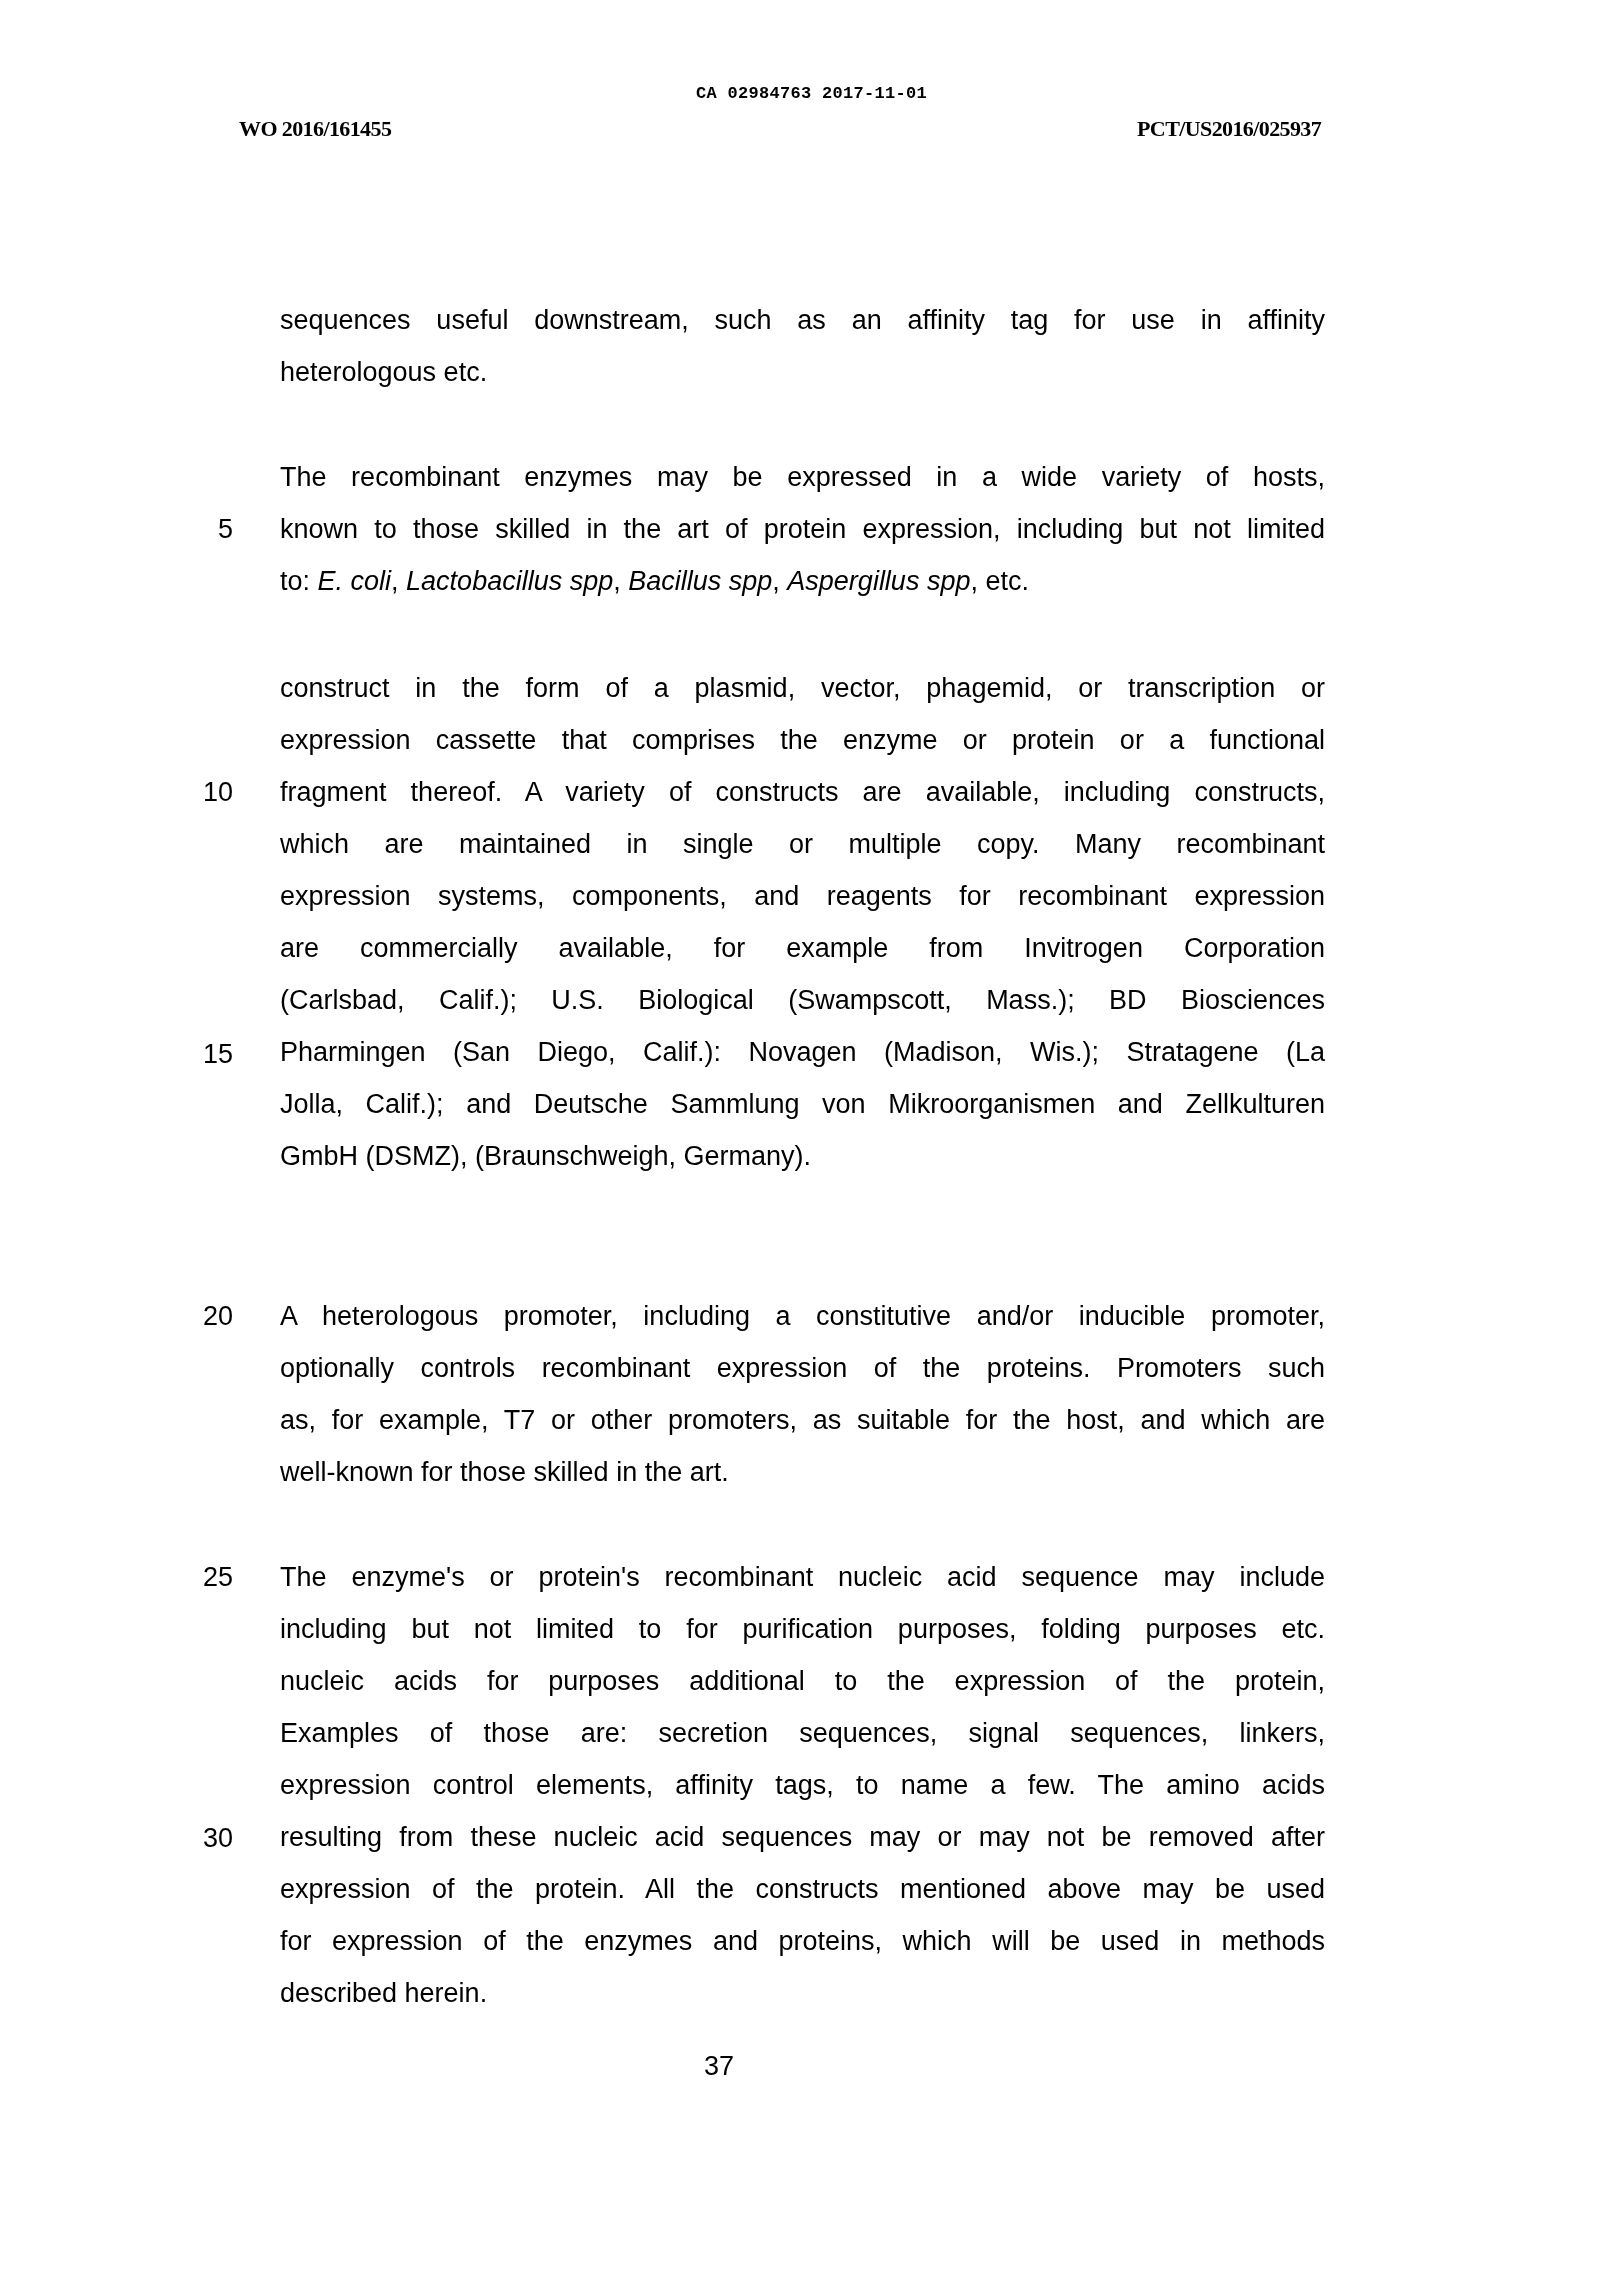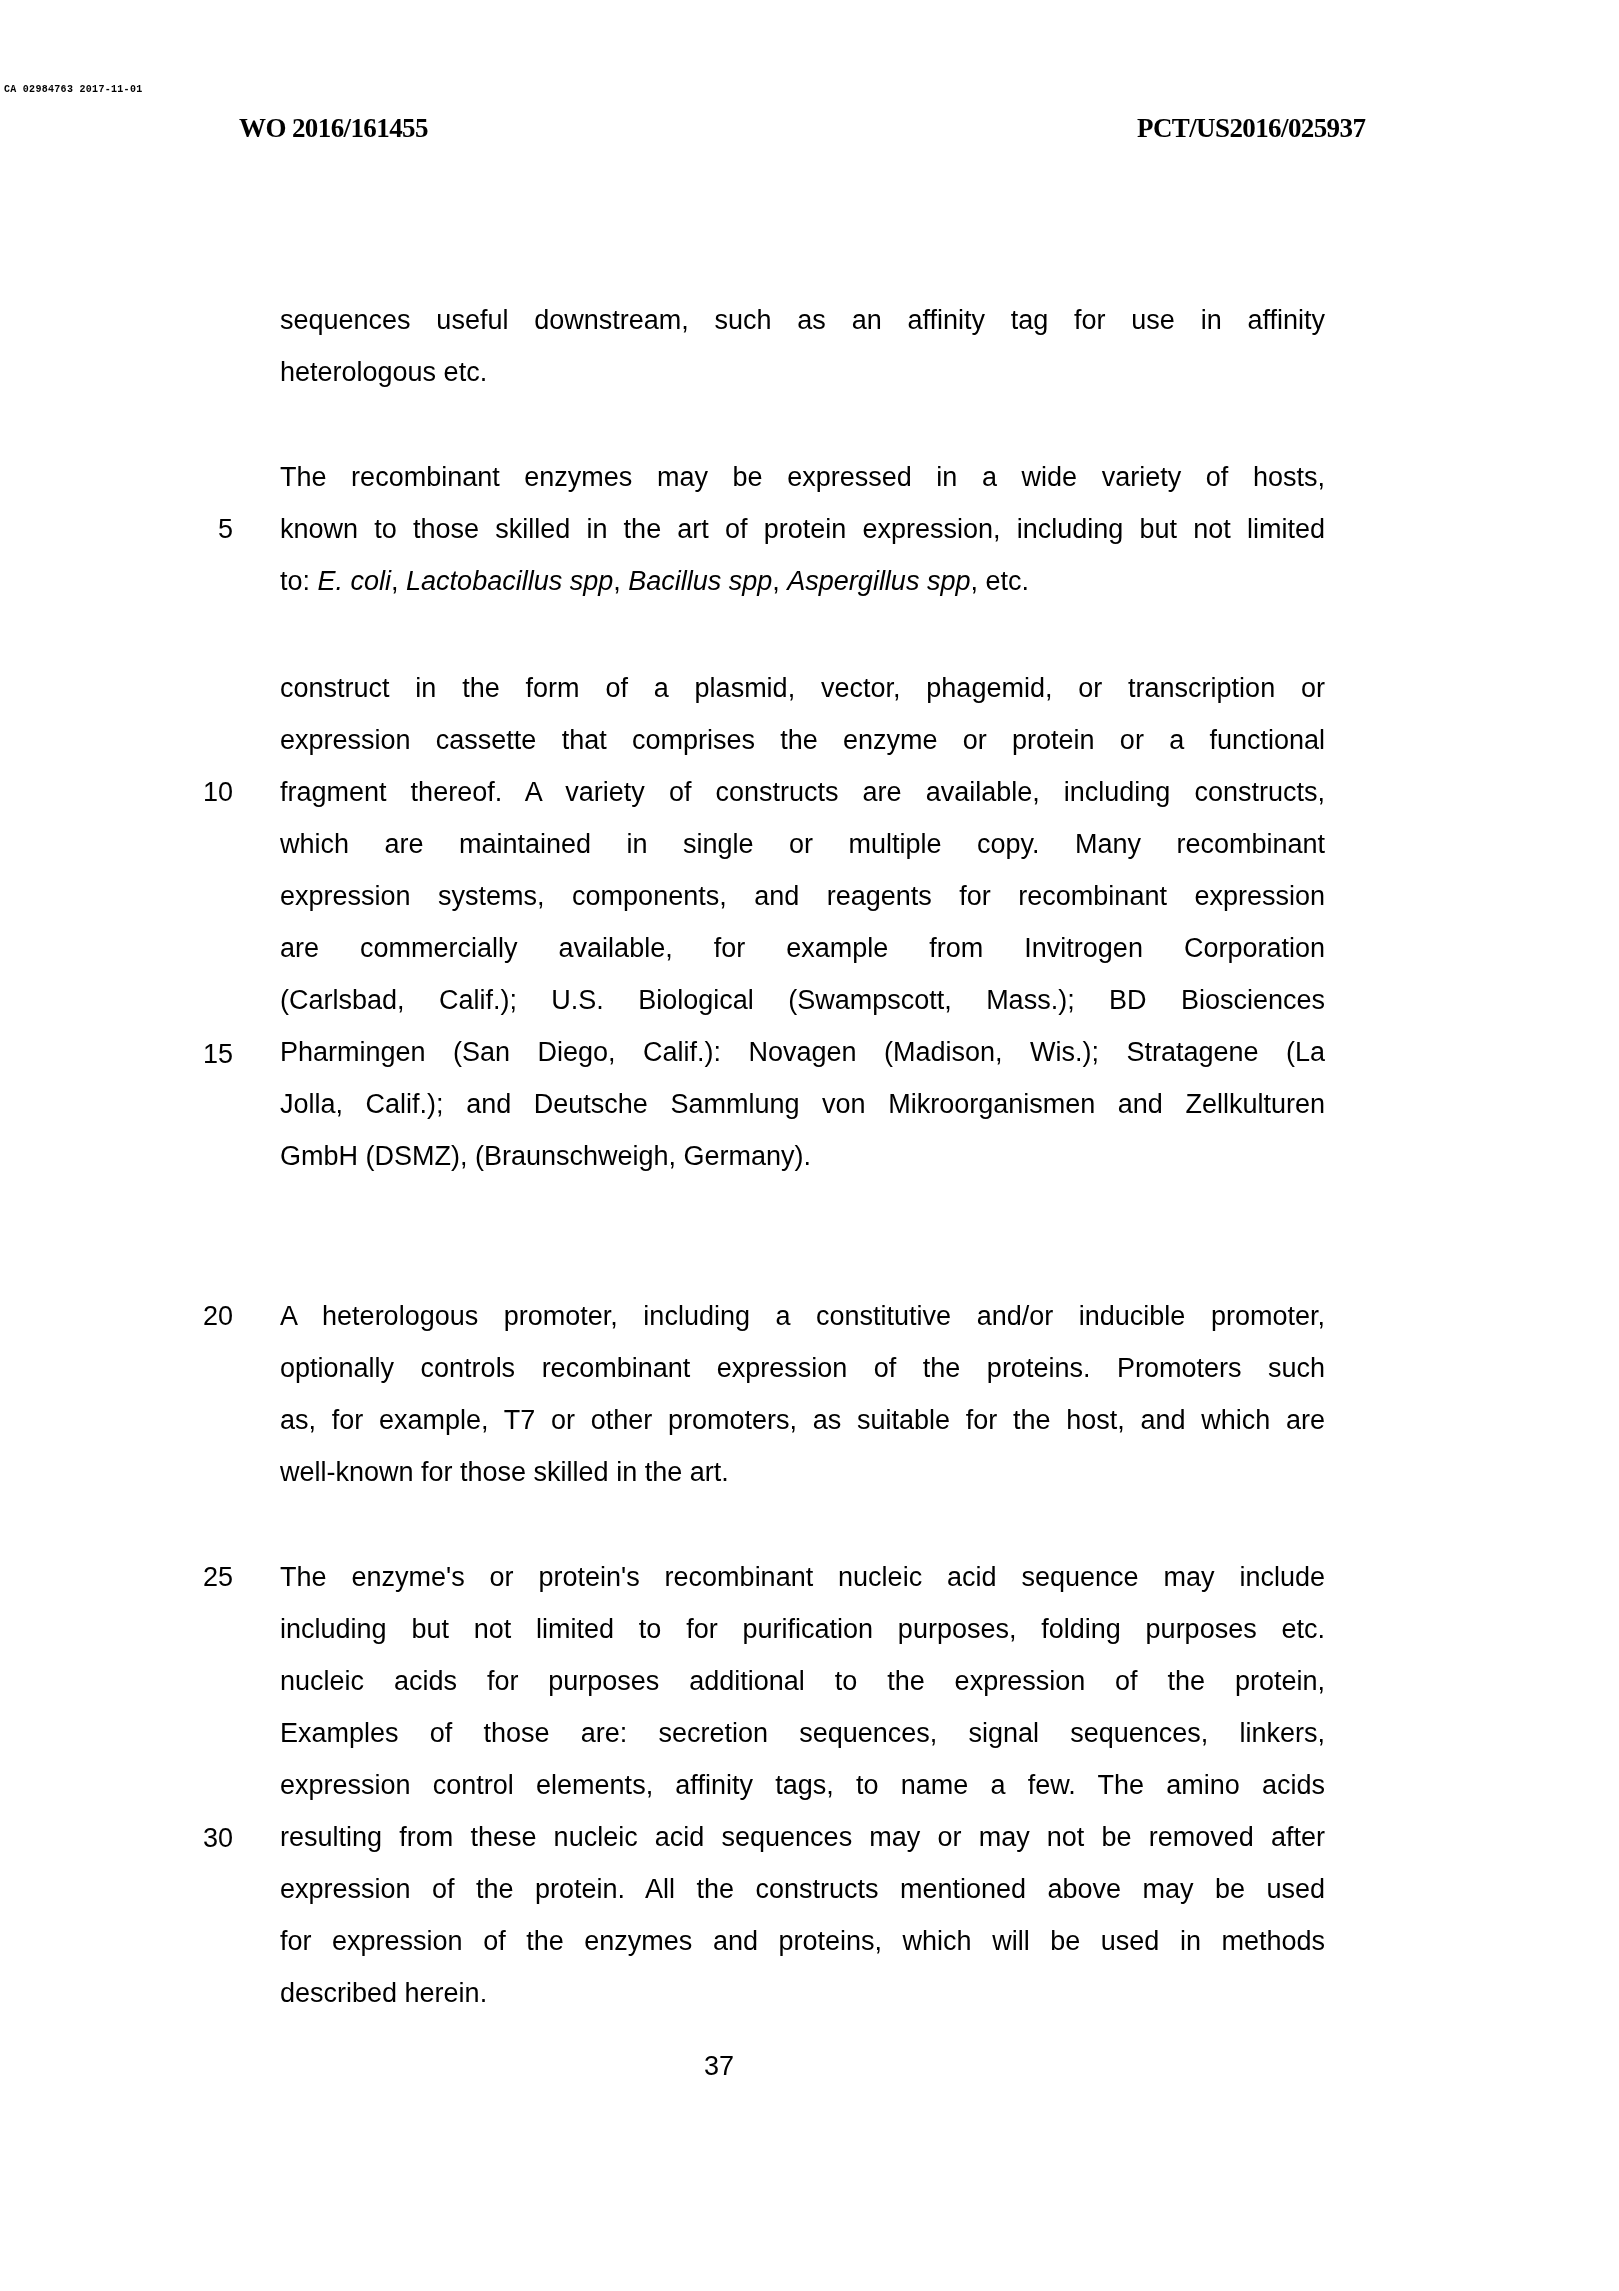--- a/index.html
+++ b/index.html
@@ -12,33 +12,34 @@
     height: 2292px;
     position: relative;
     overflow: hidden;
     color: #000000;
   }
   .hdr-center {
     position: absolute;
     top: 84px;
     left: 0;
     width: 1619px;
+    text-align: center;
     font-family: "Liberation Mono", "DejaVu Sans Mono", monospace;
     font-weight: bold;
-    font-size: 10px;
+    font-size: 17px;
     letter-spacing: 0.3px;
     padding-left: 3.9px;
     box-sizing: border-box;
   }
   .hdr-left, .hdr-right {
     position: absolute;
     top: 114px;
     font-family: "Liberation Serif", "DejaVu Serif", serif;
     font-weight: bold;
-    font-size: 27px;
+    font-size: 22px;
     letter-spacing: -0.6px;
     line-height: 29px;
   }
   .hdr-left { left: 239px; }
   .hdr-right { left: 1137px; }
 
   .body-text {
     position: absolute;
     left: 280px;
     width: 1045px;

